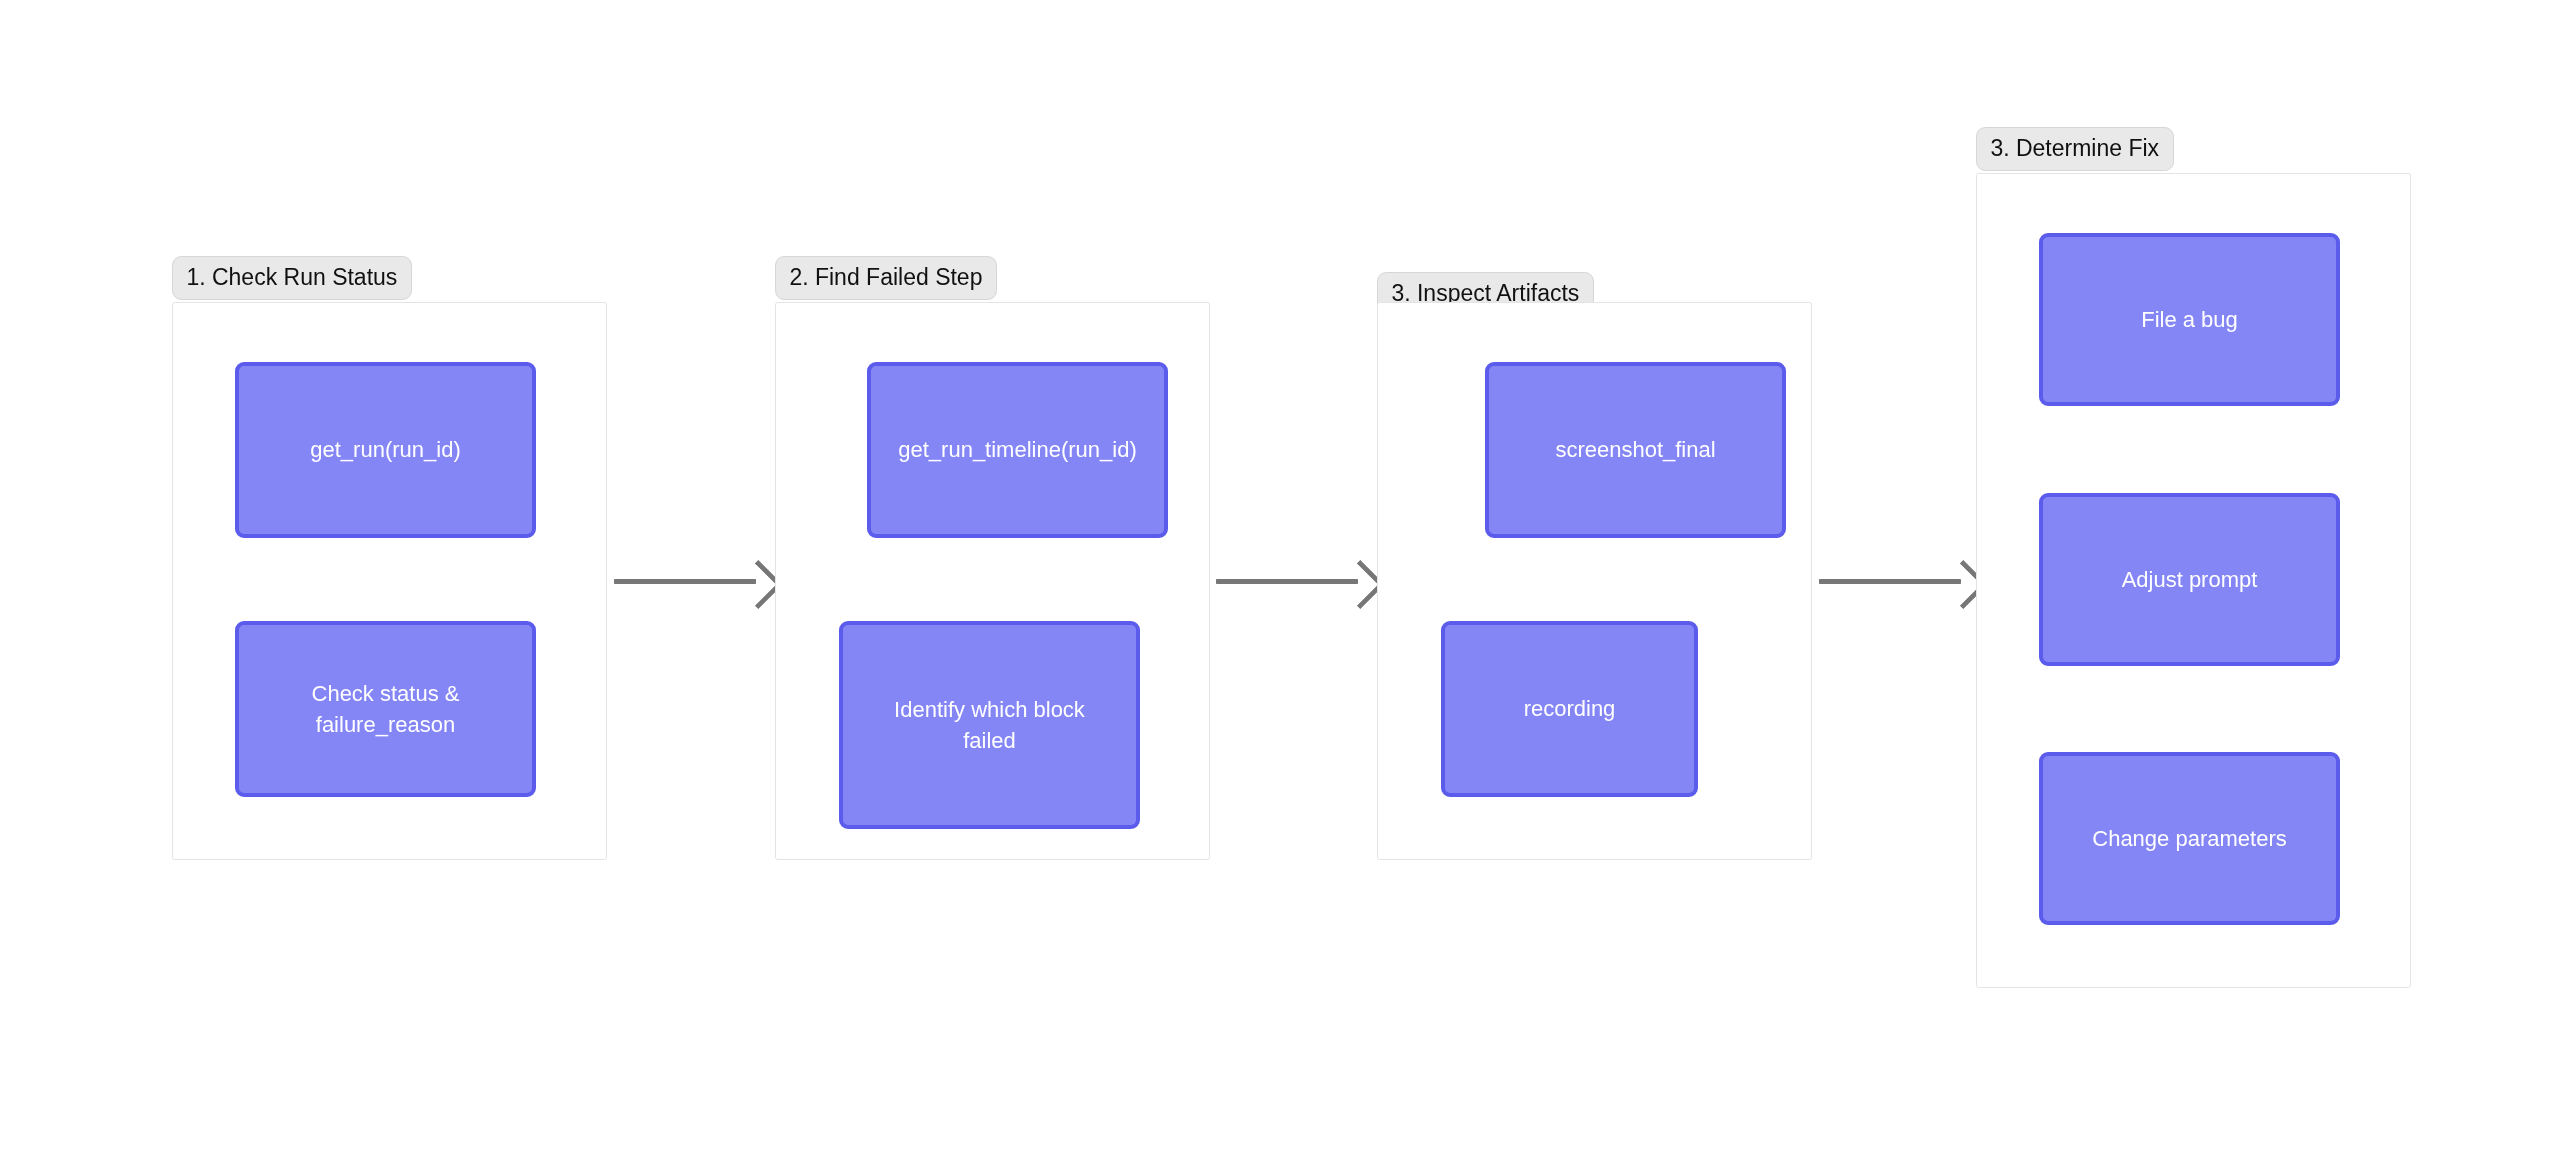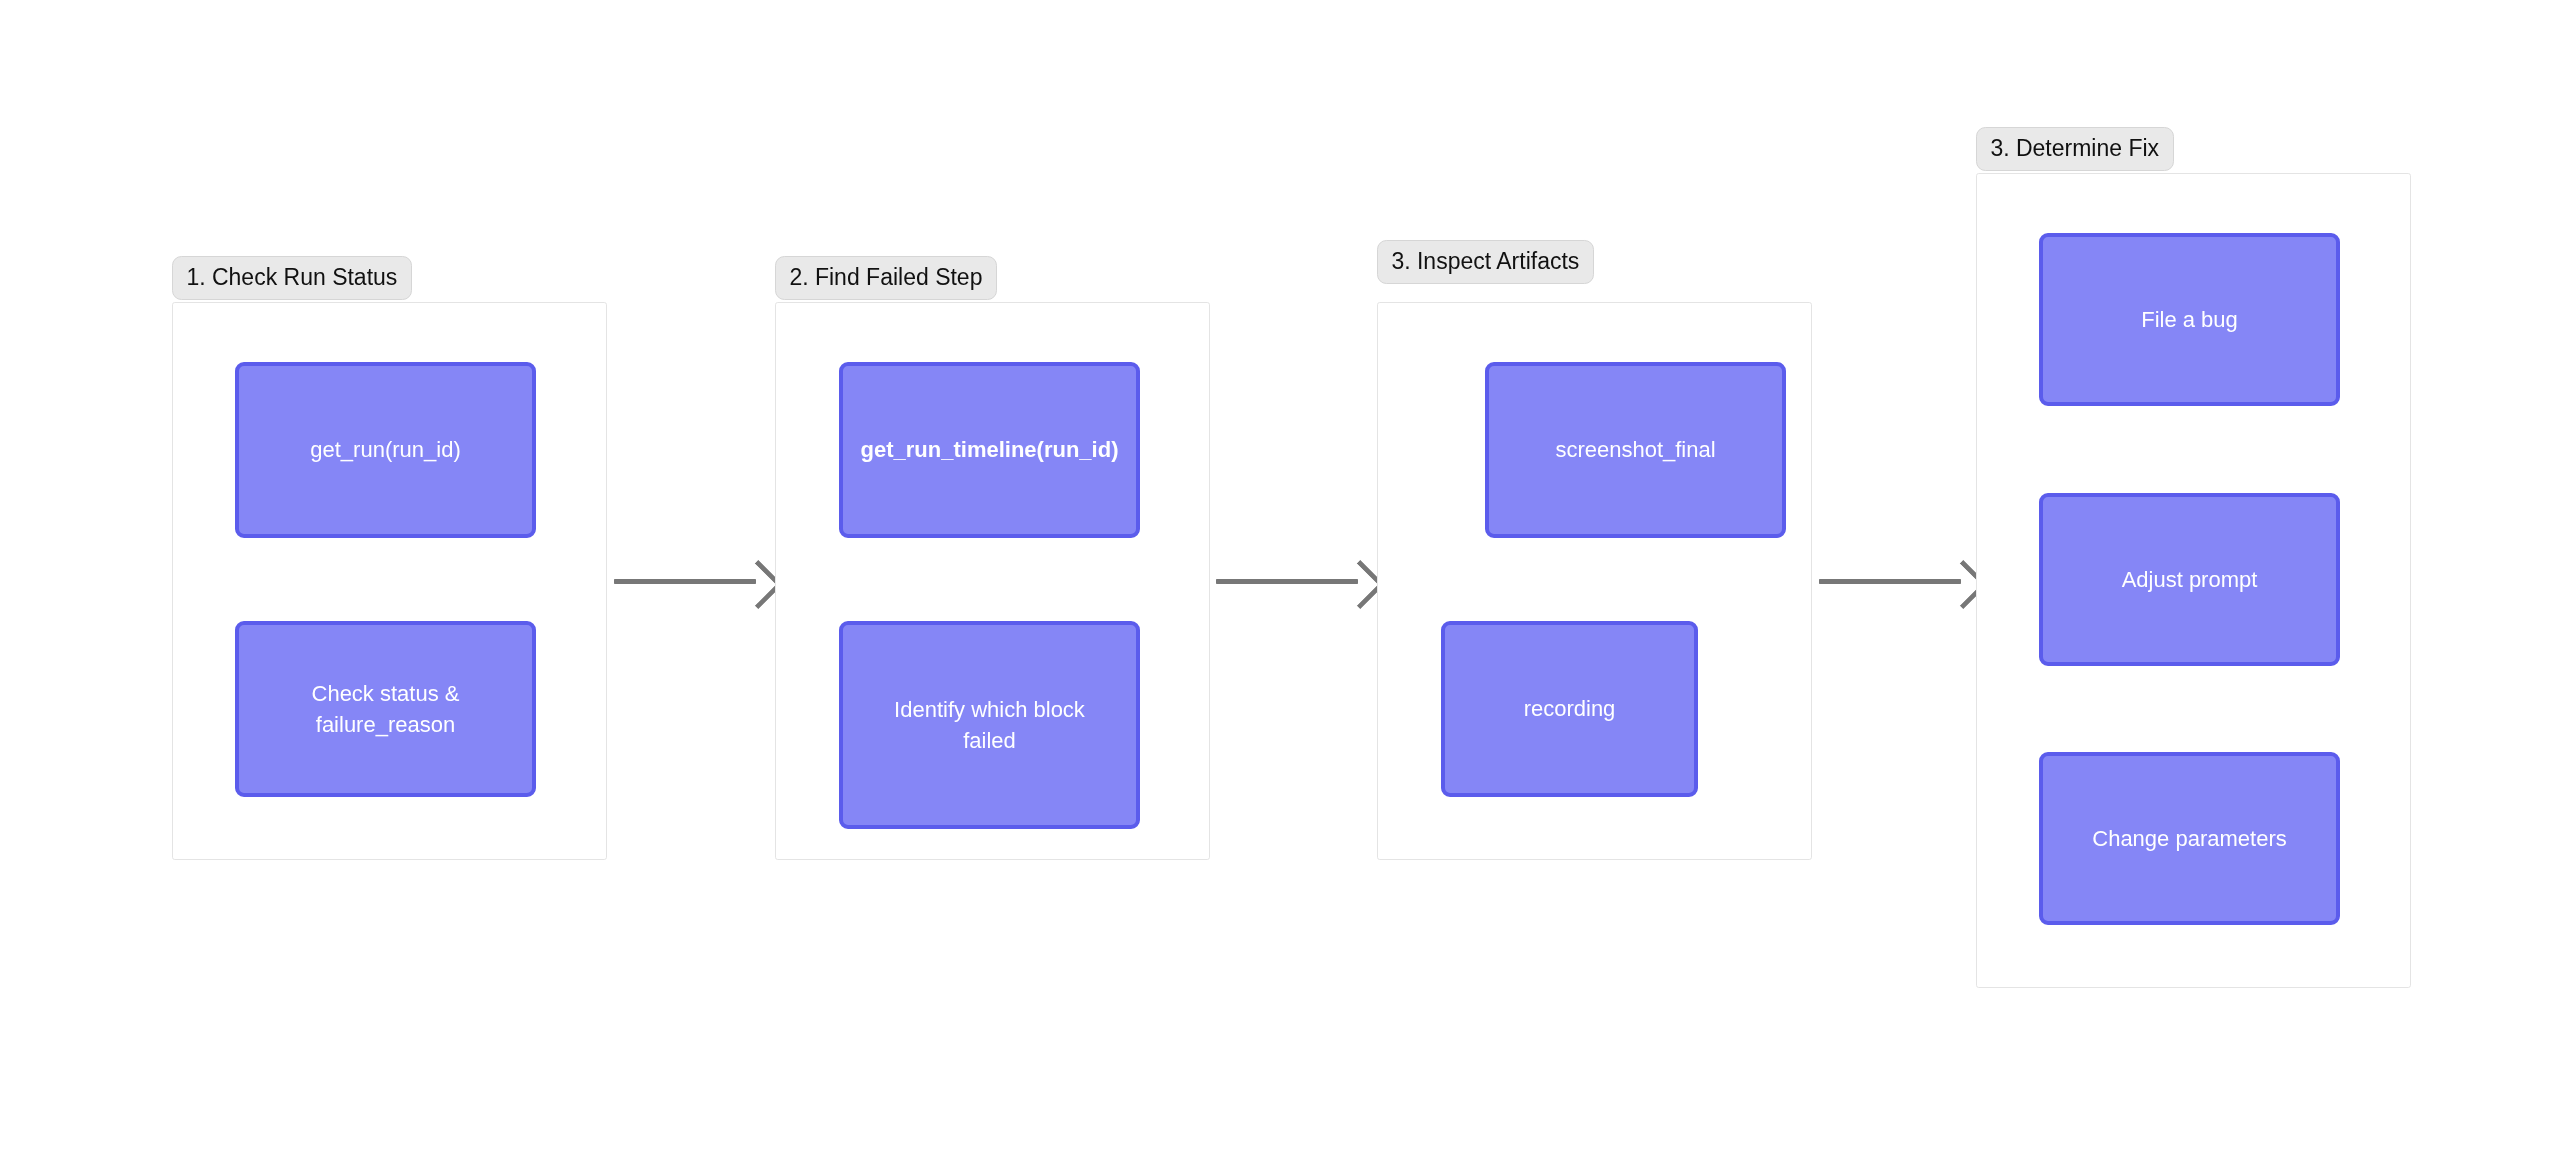--- a/index.html
+++ b/index.html
@@ -93,35 +93,35 @@
 
   <div class="arrow" style="left:614px;top:566px;width:161px;height:31px;">
     <div class="arrow-line" style="width:142px;"></div>
     <div class="arrow-head"></div>
   </div>
 
   <div class="group">
     <div class="group-chip" style="left:775px;top:256px;">2. Find Failed Step</div>
     <div class="group-box" style="left:775px;top:302px;width:435px;height:558px;"></div>
 
-    <div class="node" style="left:839px;top:362px;width:301px;height:176px;font-weight:bold;">
+    <div class="node" style="left:867px;top:362px;width:301px;height:176px;">
       <span>get_run_timeline(run_id)</span>
     </div>
     <div class="node" style="left:839px;top:621px;width:301px;height:208px;">
       <span>Identify which block<br>failed</span>
     </div>
   </div>
 
   <div class="arrow" style="left:1216px;top:566px;width:161px;height:31px;">
     <div class="arrow-line" style="width:142px;"></div>
     <div class="arrow-head"></div>
   </div>
 
   <div class="group">
-    <div class="group-chip" style="left:1377px;top:240px;">3. Inspect Artifacts</div>
+    <div class="group-chip" style="left:1377px;top:272px;">3. Inspect Artifacts</div>
     <div class="group-box" style="left:1377px;top:302px;width:435px;height:558px;"></div>
 
     <div class="node" style="left:1441px;top:362px;width:301px;height:176px;margin-left:44px;">
       <span>screenshot_final</span>
     </div>
     <div class="node" style="left:1441px;top:621px;width:257px;height:176px;">
       <span>recording</span>
     </div>
   </div>
 

